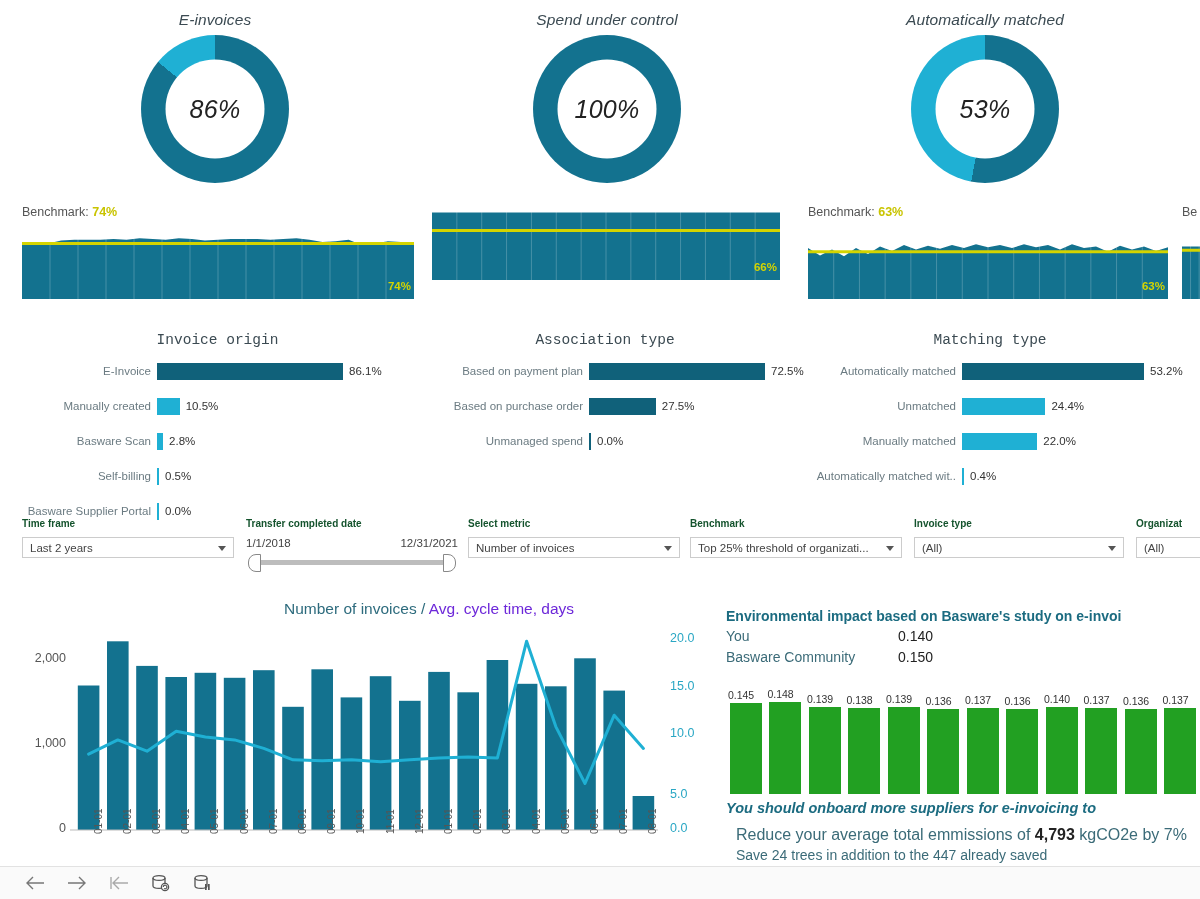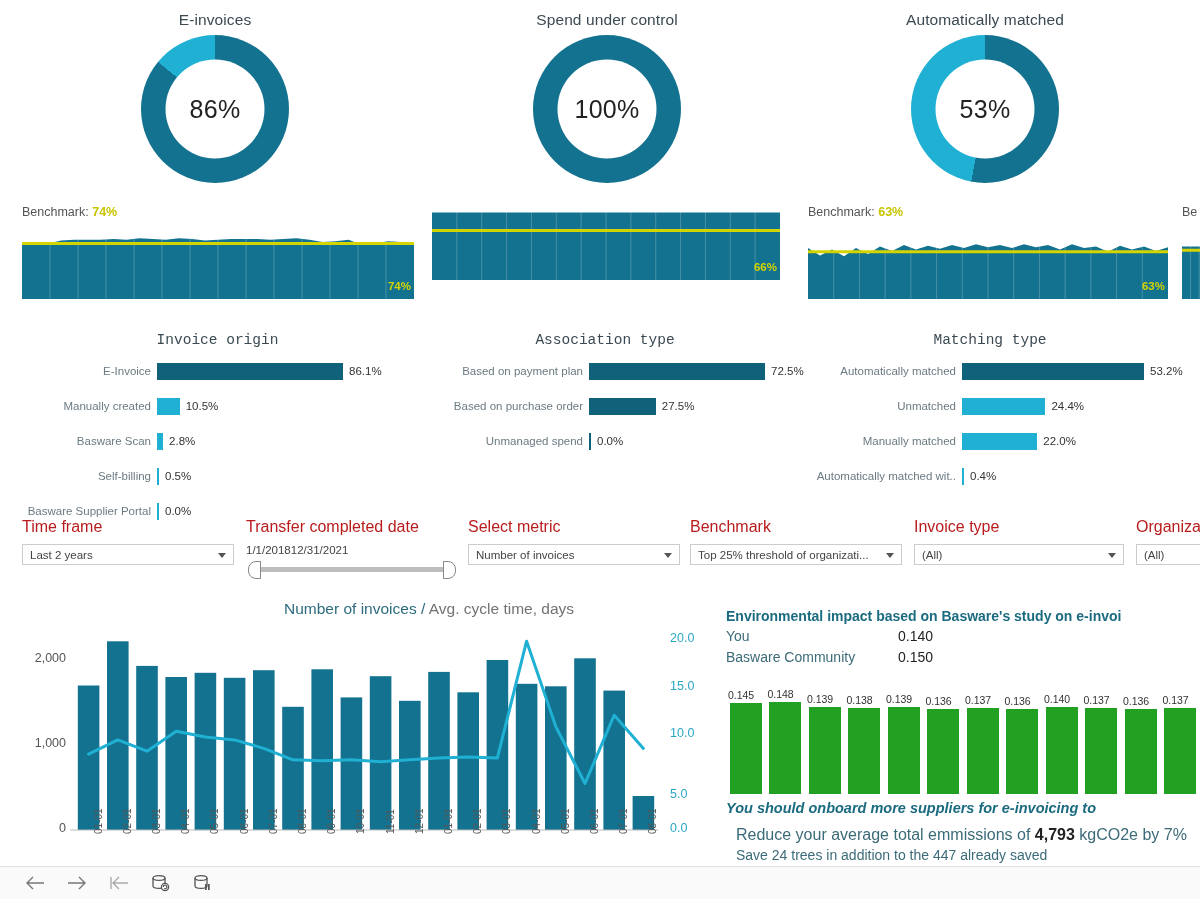--- a/index.html
+++ b/index.html
@@ -5,21 +5,21 @@
   html,body{margin:0;padding:0;}
   body{
     width:1200px;height:899px;overflow:hidden;background:#ffffff;
     font-family:"Liberation Sans",sans-serif;color:#333;
     -webkit-font-smoothing:antialiased;
   }
   .page{position:relative;width:1200px;height:899px;overflow:hidden;}
 
   
   .kpi-row{position:absolute;left:0;top:0;width:1200px;height:196px;}
-  .kpi{position:absolute;top:0;width:390px;height:196px;}
+  .kpi{position:absolute;top:0;width:390px;height:196px;font-style:italic;}
   .kpi-1{left:20px;} .kpi-2{left:412px;} .kpi-3{left:790px;}
   .kpi-title{
     text-align:center;font-size:15.5px;color:#3b4a52;font-weight:400;
     padding-top:11px;letter-spacing:.1px;
   }
   .donut-wrap{position:relative;width:180px;height:148px;margin:6px auto 0;}
   .donut{position:relative;width:148px;height:148px;margin:0 auto;border-radius:50%;}
   .donut .hole{
     position:absolute;left:50%;top:50%;transform:translate(-50%,-50%);
     width:99px;height:99px;border-radius:50%;background:#fff;
@@ -60,42 +60,42 @@
 
   
   .filters{position:absolute;left:0;top:518px;width:1200px;height:72px;}
   .filter{position:absolute;top:0;}
   .f-time{left:22px;width:212px;}
   .f-date{left:246px;width:212px;}
   .f-metric{left:468px;width:212px;}
   .f-bench{left:690px;width:212px;}
   .f-invtype{left:914px;width:210px;}
   .f-org{left:1136px;width:150px;}
-  .filter-label{font-size:16px;font-weight:400;color:#b91c1c;margin-bottom:8px;white-space:nowrap;}
+  .filter-label{font-size:10px;font-weight:700;color:#14532d;margin-bottom:8px;white-space:nowrap;}
   .select{
     position:relative;height:21px;border:1px solid #ccc;background:#fff;
     display:flex;align-items:center;padding:0 20px 0 7px;box-sizing:border-box;
   }
   .select span{font-size:11.5px;color:#444;white-space:nowrap;overflow:hidden;text-overflow:ellipsis;}
   .caret{
     position:absolute;right:7px;top:50%;margin-top:-2px;width:0;height:0;
     border-left:4px solid transparent;border-right:4px solid transparent;
     border-top:5px solid #555;
   }
-  .date-range{display:flex;justify-content:flex-start;font-size:11.5px;color:#444;margin-bottom:2px;}
+  .date-range{display:flex;justify-content:space-between;font-size:11.5px;color:#444;margin-bottom:2px;}
   .slider{position:relative;height:18px;margin-top:4px;}
   .slider-track{position:absolute;left:8px;right:8px;top:7px;height:5px;background:#bdbdbd;border-radius:3px;}
   .handle{position:absolute;top:1px;width:11px;height:16px;border:1.5px solid #888;background:#fff;}
   .handle.left{left:2px;border-radius:8px 0 0 8px;}
   .handle.right{right:2px;border-radius:0 8px 8px 0;}
 
   
   .combo{position:absolute;left:18px;top:600px;width:712px;height:265px;}
   .combo-title{text-align:center;font-size:15.5px;color:#2d6b7d;padding-left:110px;}
-  .combo-title .t2{color:#737373;}
+  .combo-title .t2{color:#6d28d9;}
   .combo-body{position:relative;width:712px;height:220px;}
   .combo-body svg{position:absolute;left:0;top:0;}
   .axis-l{position:absolute;font-size:12.5px;color:#555;text-align:right;width:48px;}
   .axis-r{position:absolute;font-size:12.5px;color:#2aa7c4;width:40px;}
   .xlabels{position:absolute;left:0;top:0;}
   .xlab{
     position:absolute;font-size:10px;color:#555;
     transform:rotate(-90deg);transform-origin:left top;white-space:nowrap;
   }
 

